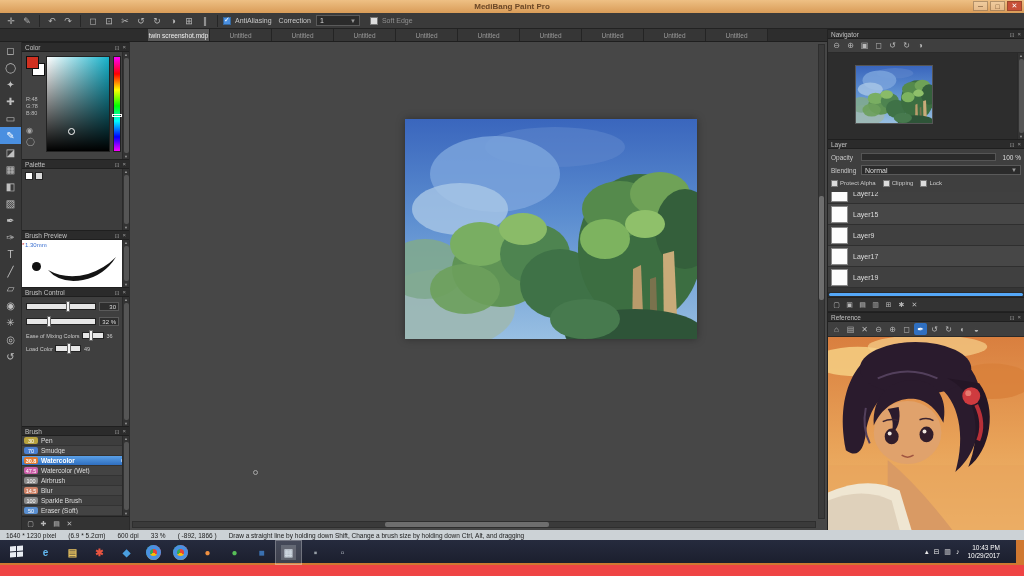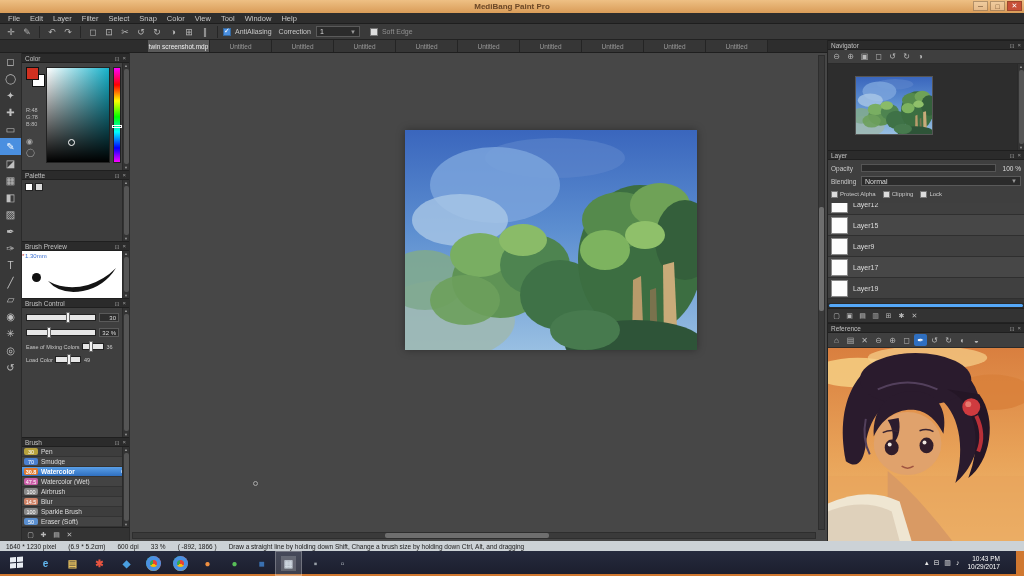--- a/index.html
+++ b/index.html
@@ -190,33 +190,20 @@
 
   <div class="titlebar">
     <span class="title">MediBang Paint Pro</span>
     <span class="wctrl">
       <span>─</span>
       <span>□</span>
       <span class="close">✕</span>
     </span>
   </div>
 
-  <div class="menubar" id="menubar">
-      <div class="menu-item">File</div>
-      <div class="menu-item">Edit</div>
-      <div class="menu-item">Layer</div>
-      <div class="menu-item">Filter</div>
-      <div class="menu-item">Select</div>
-      <div class="menu-item">Snap</div>
-      <div class="menu-item">Color</div>
-      <div class="menu-item">View</div>
-      <div class="menu-item">Tool</div>
-      <div class="menu-item">Window</div>
-      <div class="menu-item">Help</div>
-    </div>
 
   <div class="toolbar">
     <span id="tbicons" style="display:flex;align-items:center;gap:2px">
         <div class="tbi">✛</div>
         <div class="tbi">✎</div>
         <div class="tb-sep"></div>
         <div class="tbi">↶</div>
         <div class="tbi">↷</div>
         <div class="tb-sep"></div>
         <div class="tbi">◻</div>

